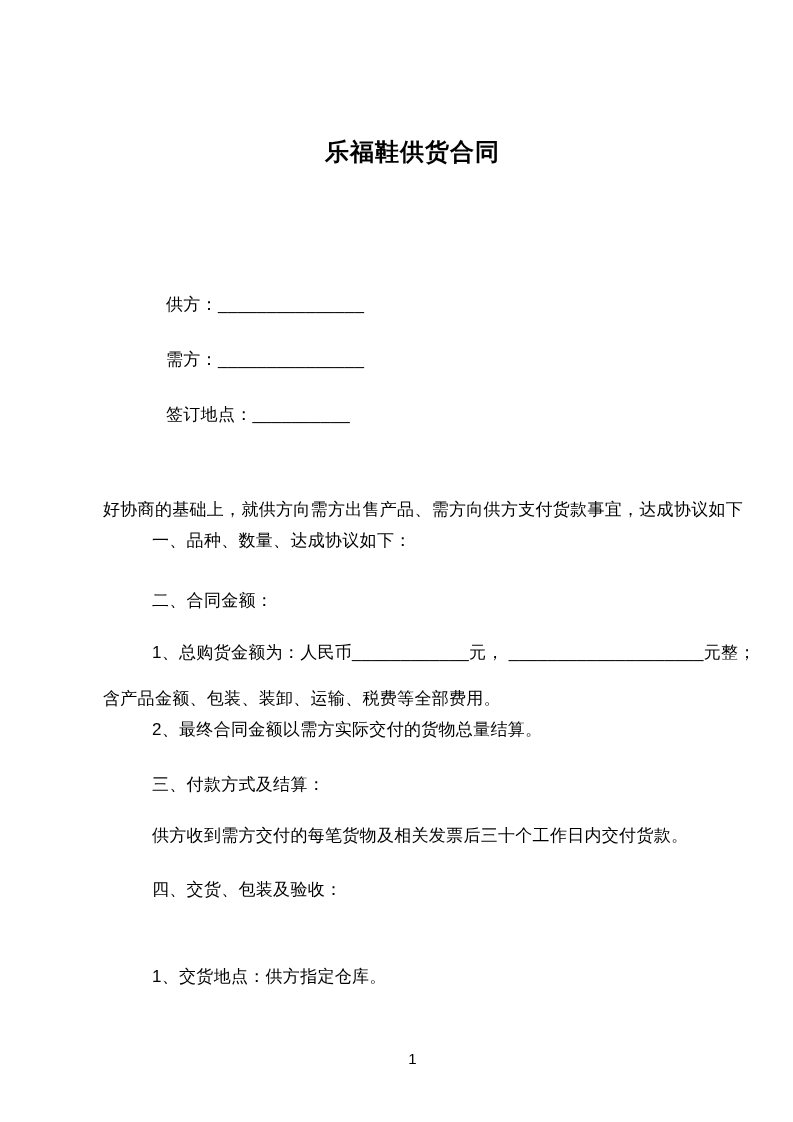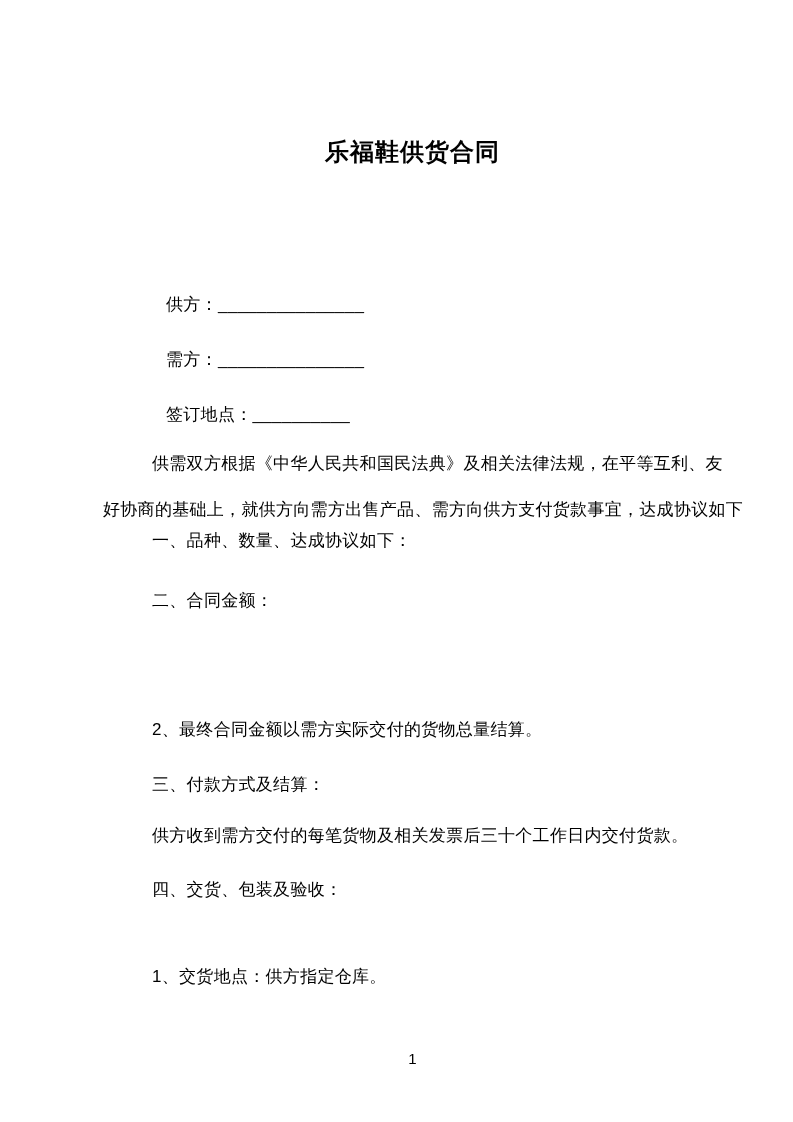--- a/index.html
+++ b/index.html
@@ -73,29 +73,30 @@
 <div class="page">
 
   <div class="doc-title">乐福鞋供货合同</div>
 
   <div class="line x-field y-292">供方：_______________</div>
 
   <div class="line x-field y-347">需方：_______________</div>
 
   <div class="line x-field y-402">签订地点：__________</div>
 
-  <div class="line x-indent y-451">供需双方根据《中华人民共和国民法典》及相关法律法规，在平等互利、友</div>
 
   <div class="line x-margin y-477">好协商的基础上，就供方向需方出售产品、需方向供方支付货款事宜，达成协议如下</div>
 
   <div class="line x-indent y-528">一、品种、数量、达成协议如下：</div>
 
   <div class="line x-indent y-588">二、合同金额：</div>
 
+  <div class="line x-indent y-640">1、总购货金额为：人民币____________元， ____________________元整；</div>
 
+  <div class="line x-margin y-666">含产品金额、包装、装卸、运输、税费等全部费用。</div>
 
   <div class="line x-indent y-717">2、最终合同金额以需方实际交付的货物总量结算。</div>
 
   <div class="line x-indent y-772">三、付款方式及结算：</div>
 
   <div class="line x-indent y-823">供方收到需方交付的每笔货物及相关发票后三十个工作日内交付货款。</div>
 
   <div class="line x-indent y-877">四、交货、包装及验收：</div>
 
   <div class="line x-indent y-932">1、交货地点：供方指定仓库。</div>

